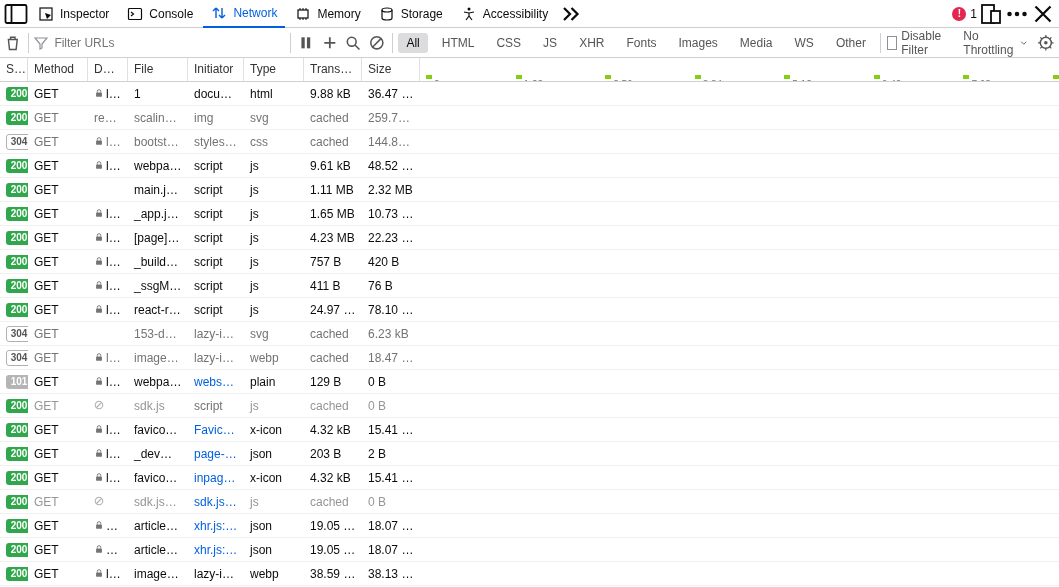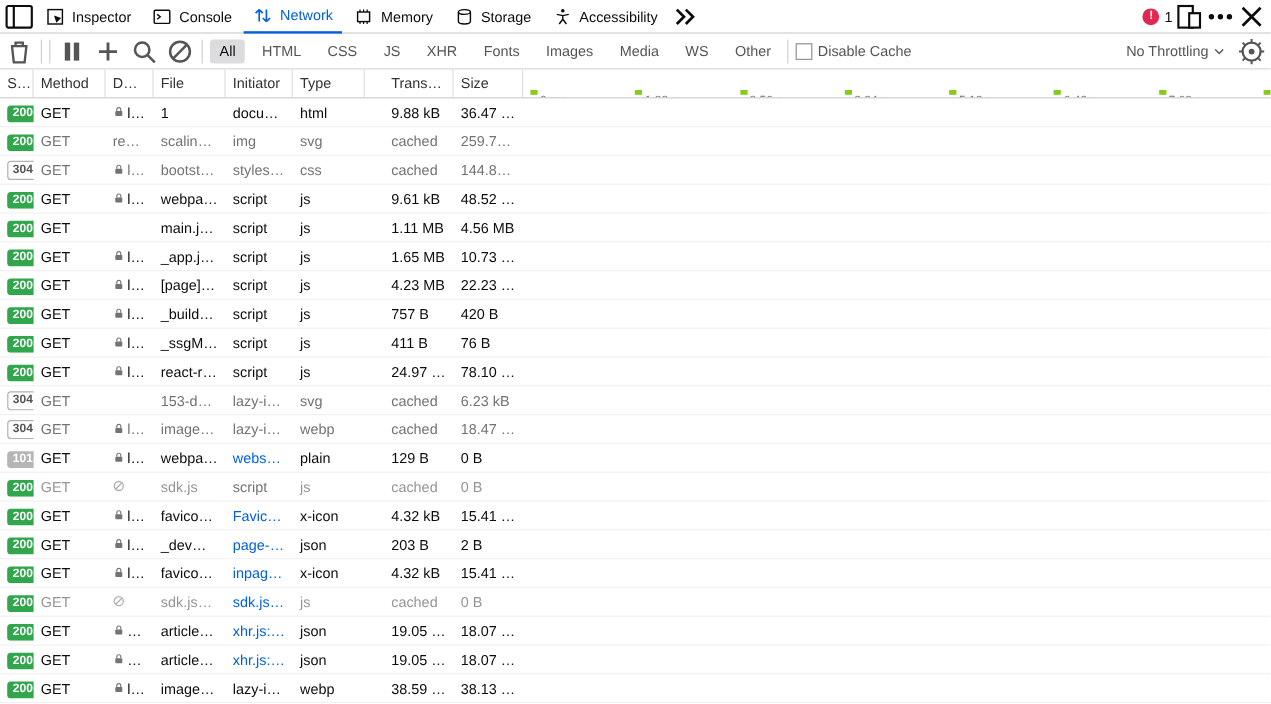--- a/index.html
+++ b/index.html
@@ -26,21 +26,21 @@
   .rows { overflow:hidden; }
   .row { display: flex; height: 24px; align-items:center; border-bottom: 1px solid #f0f0f2; }
   .cell { padding: 0 6px; overflow: hidden; white-space: nowrap; text-overflow: ellipsis; font-size: 12px; }
   
   .c-status   { flex: 0 0 28px; }
   .c-method   { flex: 0 0 60px; }
   .c-domain   { flex: 0 0 40px; }
   .c-file     { flex: 0 0 60px; }
   .c-initiator{ flex: 0 0 56px; }
   .c-type     { flex: 0 0 60px; }
-  .c-transfer { flex: 0 0 58px; margin-left: 16px; }
+  .c-transfer { flex: 0 0 58px; }
   .c-size     { flex: 0 0 58px; }
   .c-waterfall{ flex: 1 1 auto; position:relative; }
   .status-pill { display:inline-block; min-width:26px; padding:0 2px; font-size:10px; font-weight:600; text-align:center; border-radius:3px; color:#fff; line-height:14px;}
   .s200 { background:#30a74c; }
   .s304 { background:#fff; color:#555; border:1px solid #b1b1b3; }
   .s101 { background:#b5b5b5; color:#fff; }
   .muted { color:#737373; }
   .blocked { color:#959595; }
   .linkish { color:#0060df; }
   .lock { width:10px; height:10px; margin-right:2px; fill:#737373; }
@@ -137,20 +137,26 @@
   </div>
 </div>
 
 <div class="subbar">
   <div class="icon-btn">
     <svg viewBox="0 0 16 16">
         <path d="M4 5 H12 L11 14 H5 Z M6 5 V3 H10 V5" fill="none" stroke="#555" stroke-width="1.3"></path>
       </svg>
   </div>
   <div class="divider-v"></div>
+  <div class="filter-box">
+    <svg viewBox="0 0 14 14" width="14" height="14">
+        <path d="M1 2 H13 L8 8 V12 L6 13 V8 Z" fill="none" stroke="#8f8f9d" stroke-width="1.2"></path>
+      </svg>
+    <input class="filter-input" placeholder="Filter URLs" style="">
+  </div>
   <div class="divider-v"></div>
   <div class="icon-btn">
       <svg viewBox="0 0 16 16">
         <rect x="4" y="3" width="3" height="10" fill="#555"></rect>
         <rect x="9" y="3" width="3" height="10" fill="#555"></rect>
       </svg>
     </div>
   <div class="icon-btn">
       <svg viewBox="0 0 16 16">
         <path d="M8 3 V13 M3 8 H13" stroke="#555" stroke-width="1.6"></path>
@@ -175,21 +181,21 @@
   <div class="filter-pill">JS</div>
   <div class="filter-pill">XHR</div>
   <div class="filter-pill">Fonts</div>
   <div class="filter-pill">Images</div>
   <div class="filter-pill">Media</div>
   <div class="filter-pill">WS</div>
   <div class="filter-pill">Other</div>
   <div class="divider-v"></div>
   <div class="chk">
     <div class="chk-box"></div>
-    <span>Disable Cache</span>
+    <span>Disable Filter</span>
   </div>
   <div class="spacer"></div>
   <div class="throttle">
     <span>No Throttling</span>
     <svg viewBox="0 0 12 12" width="10" height="10">
         <path d="M2 4 L6 8 L10 4" fill="none" stroke="#555" stroke-width="1.4"></path>
       </svg>
   </div>
   <div class="icon-btn">
       <svg viewBox="0 0 16 16">
@@ -318,21 +324,21 @@
       </div>
     </div>
     <div class="row">
       <div class="cell c-status"><span class="status-pill s200">200</span></div>
       <div class="cell c-method  ">GET</div>
       <div class="cell c-domain  "></div>
       <div class="cell c-file  ">main.js?ts</div>
       <div class="cell c-initiator ">script</div>
       <div class="cell c-type  ">js</div>
       <div class="cell c-transfer  ">1.11 MB</div>
-      <div class="cell c-size  ">4.56 MB</div>
+      <div class="cell c-size  ">2.32 MB</div>
       <div class="cell c-waterfall" style="position:relative;padding:0">
         <div class="wf-tick-line" style="left:14.285714285714286%"></div>
         <div class="wf-tick-line" style="left:28.571428571428573%"></div>
         <div class="wf-tick-line" style="left:42.85714285714286%"></div>
         <div class="wf-tick-line" style="left:57.142857142857146%"></div>
         <div class="wf-tick-line" style="left:71.42857142857143%"></div>
         <div class="wf-tick-line" style="left:85.71428571428572%"></div>
         <div class="wf-tick-line" style="left:100%"></div>
         <div class="marker-blue" style="left:52%"></div>
         <div class="marker-red" style="left:63.5%"></div>

